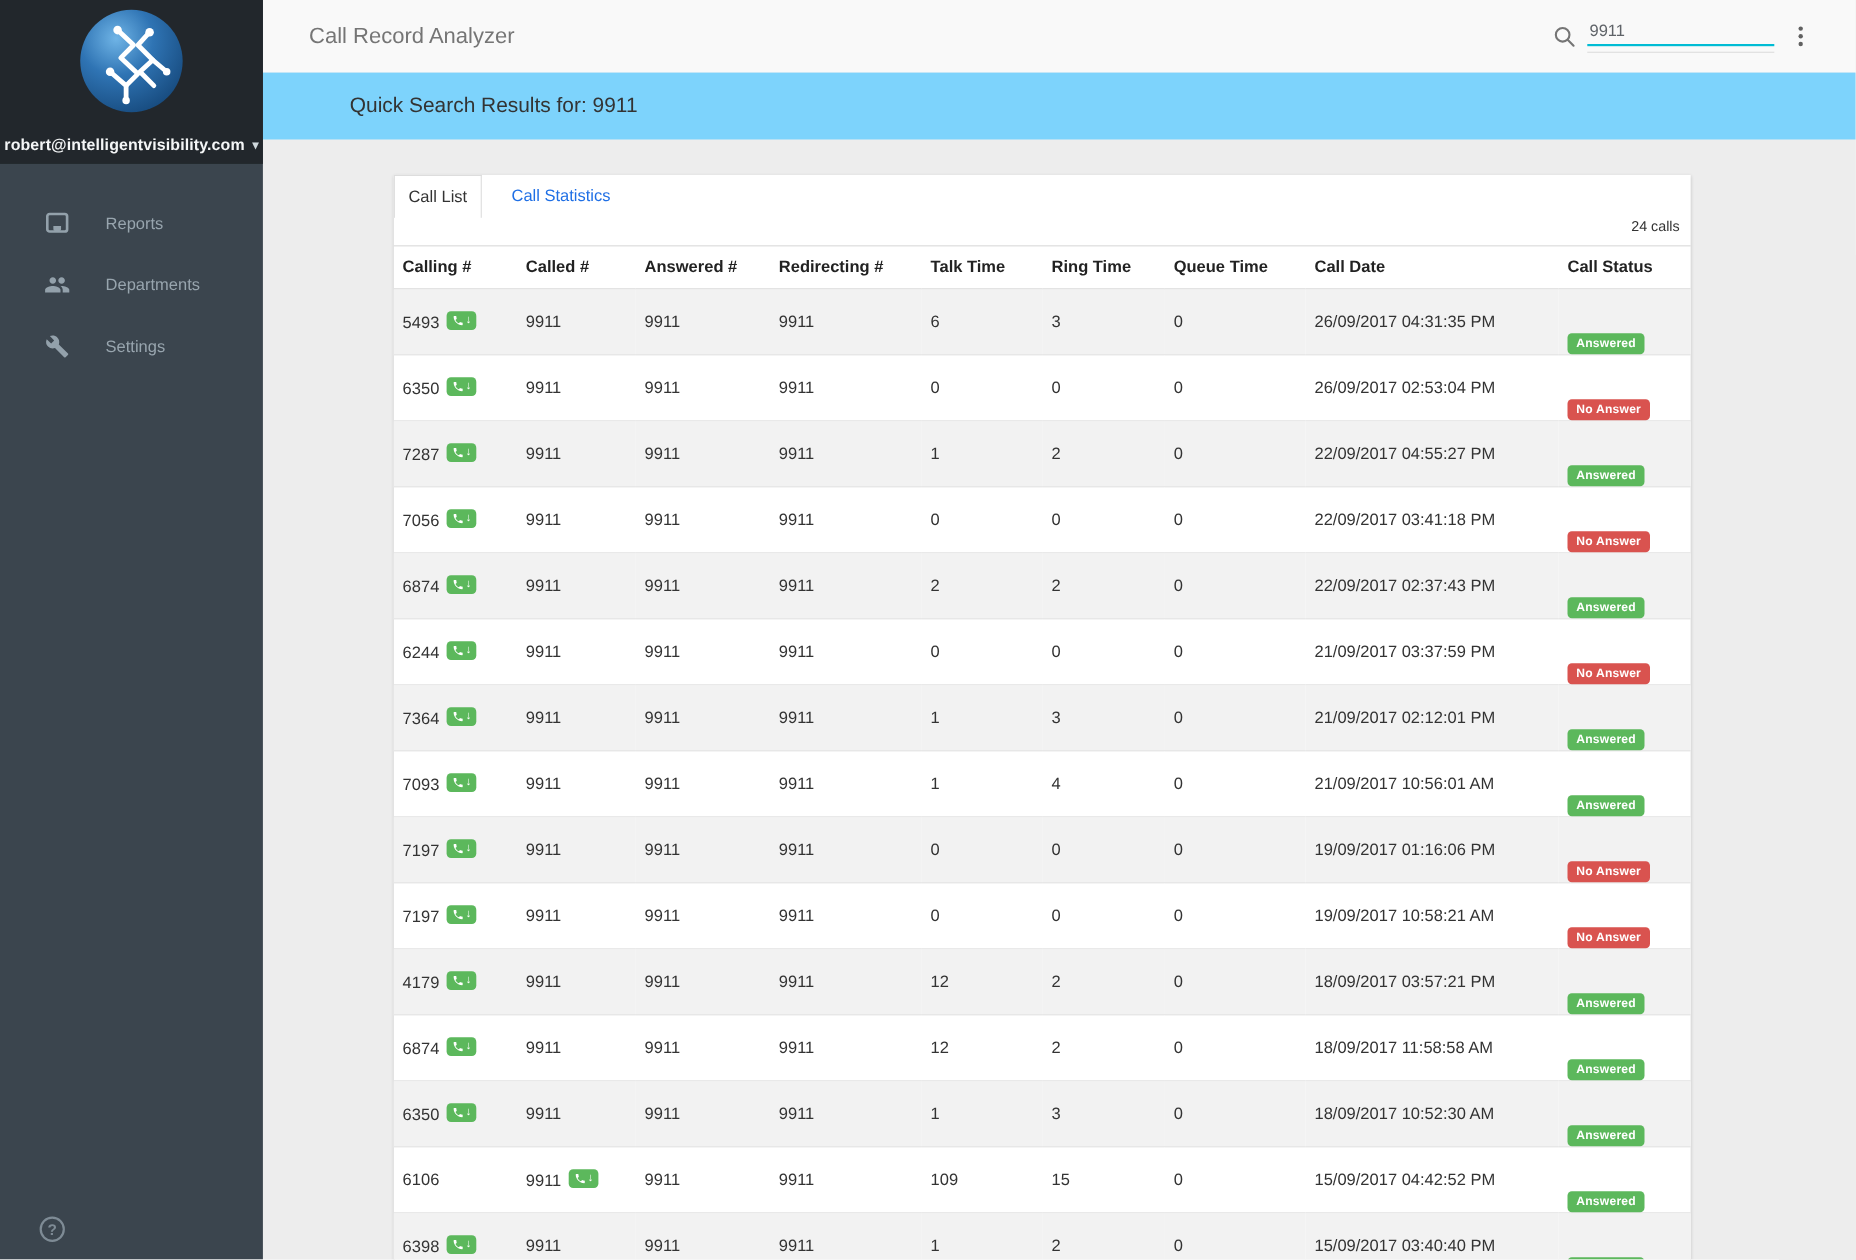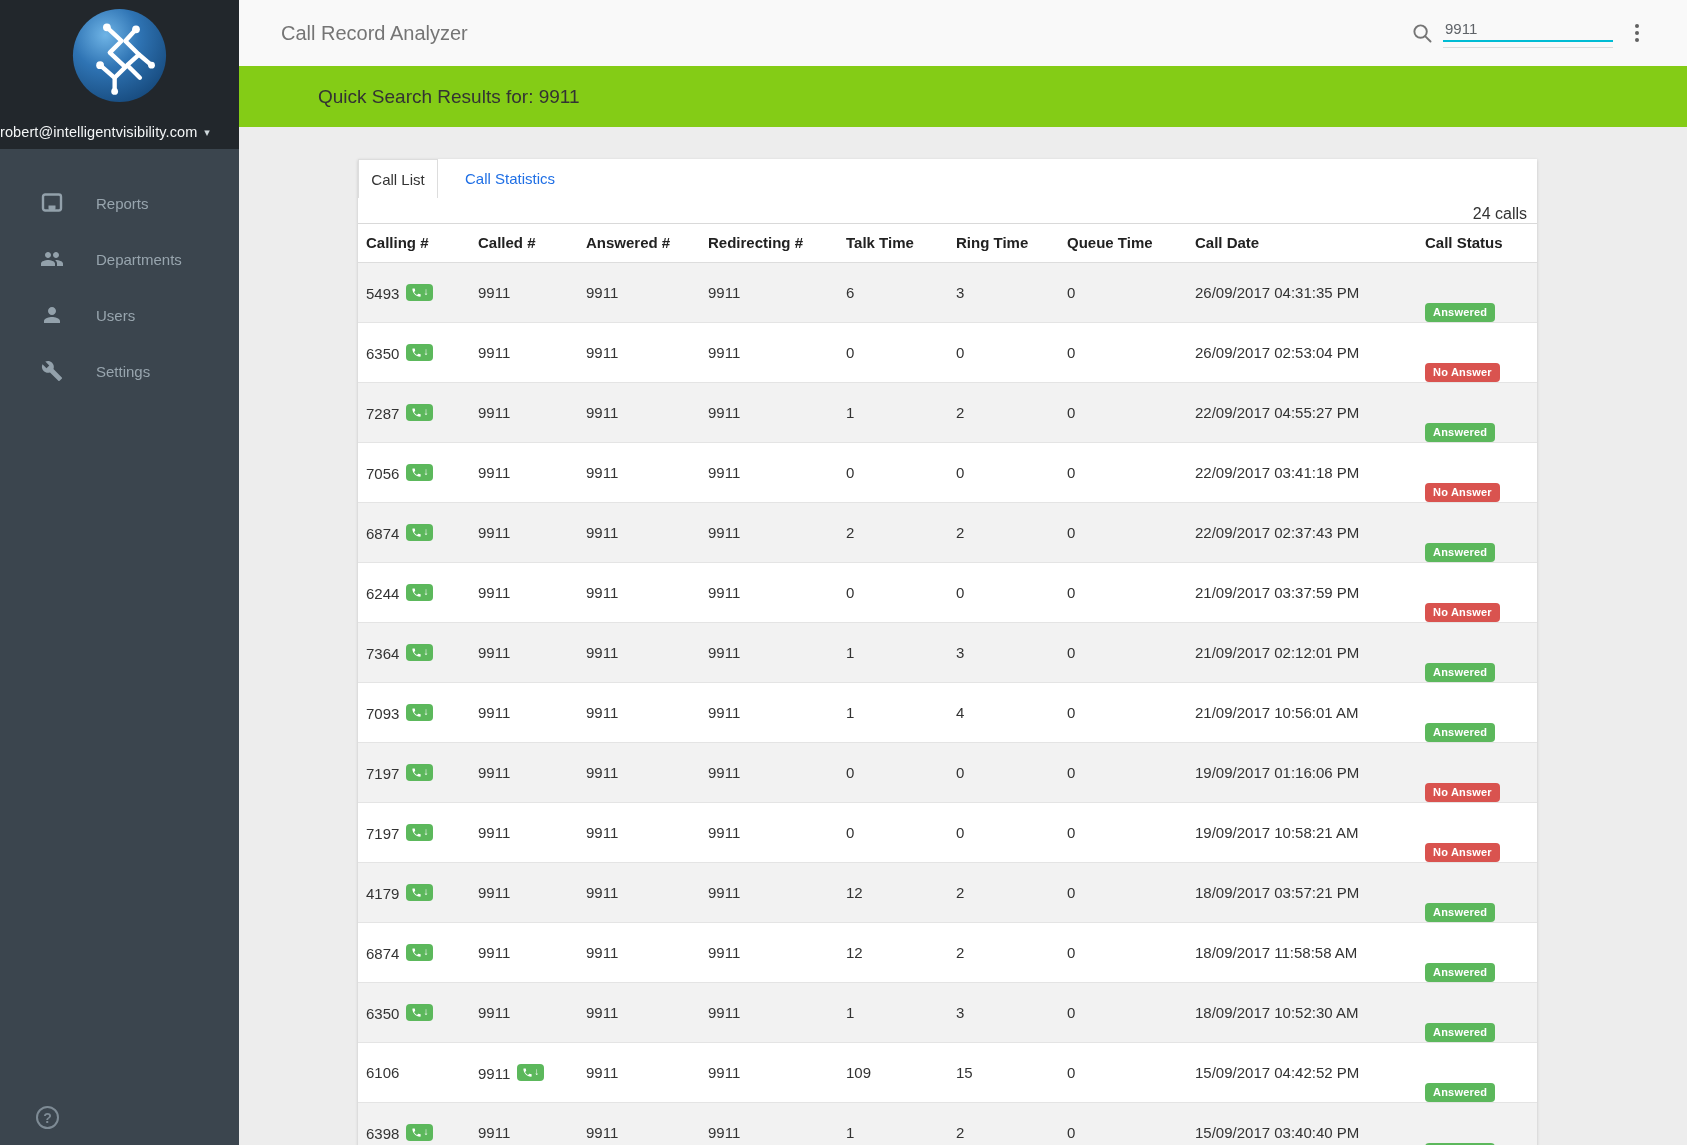--- a/index.html
+++ b/index.html
@@ -5,22 +5,22 @@
   * { margin:0; padding:0; box-sizing:border-box; }
   html,body { width:1687px; height:1145px; overflow:hidden; }
   body { font-family:"Liberation Sans", sans-serif; background:#ededed; }
 
   .app { display:flex; width:1687px; height:1145px; }
 
   
   .sidebar { width:239px; flex:0 0 239px; background:#3b454e; position:relative; height:100%; }
   .sidebar-top { background:#22272c; height:149px; position:relative; }
   .logo { position:absolute; top:7px; left:71px; width:97px; height:97px; }
-  .account { position:absolute; bottom:9px; width:100%; color:#f4f6f7;
-             font-size:14.5px; font-weight:400; cursor:pointer; letter-spacing:.1px; }
+  .account { position:absolute; bottom:9px; width:100%; text-align:center; color:#f4f6f7;
+             font-size:14.5px; font-weight:700; cursor:pointer; letter-spacing:.1px; }
   .account .caret { font-size:11px; color:#cfd8dc; margin-left:7px; vertical-align:1px; }
   .sidebar-nav { padding-top:26px; }
   .nav-item { height:56px; display:flex; align-items:center; padding-left:40px; cursor:pointer; }
   .nav-icon { width:24px; height:24px; margin-right:32px; display:flex; align-items:center; justify-content:center; }
   .nav-label { color:#98a5ae; font-size:15px; font-weight:500; }
   .help { position:absolute; left:36px; bottom:16px; width:23px; height:23px; border:2px solid #7e8b95;
           border-radius:50%; color:#7e8b95; font-size:14px; font-weight:bold; display:flex;
           align-items:center; justify-content:center; cursor:pointer; }
 
   
@@ -29,33 +29,33 @@
   .page-title { font-size:20px; font-weight:400; color:#757575; margin-left:42px; }
   .search-area { display:flex; align-items:center; margin-right:44px; }
   .search-icon { margin-right:10px; display:flex; cursor:pointer; }
   .search-field { border-bottom:1px solid #dcdcdc; padding-bottom:5px; }
   .search-field input { border:none; outline:none; background:transparent; width:170px;
           border-bottom:2px solid #00bcd4; font-size:15px; color:#5f6368; padding:2px 2px 3px 2px;
           font-family:"Liberation Sans", sans-serif; }
   .kebab { margin-left:18px; display:flex; flex-direction:column; gap:3px; cursor:pointer; padding:4px; }
   .kebab i { width:4px; height:4px; border-radius:50%; background:#616161; }
 
-  .banner { height:61px; background:#84cc16; display:flex; align-items:center; }
+  .banner { height:61px; background:#7dd3fc; display:flex; align-items:center; }
   .banner span { margin-left:79px; font-size:19px; font-weight:500; color:#333; }
 
   .content { flex:1; background:#ededed; overflow:hidden; }
 
   
   .card { width:1179px; margin:20px 0 0 119px; background:#fff; box-shadow:0 1px 3px rgba(0,0,0,.18); }
   .tabs { display:flex; height:39px;margin-top:32px; }
   .tab { display:flex; align-items:center; font-size:15px; font-weight:500; cursor:pointer; }
   .tab.active { width:80px; justify-content:center; border:1px solid #ddd; border-bottom:none; color:#333; background:#fff; }
   .tab.link { margin-left:17px; padding:0 10px; color:#1f6fe5; }
-  .count-row { height:26px; display:flex; justify-content:flex-end; align-items:flex-end;
-               padding-right:10px; font-size:16px; font-weight:500; color:#333; border-bottom:1px solid #d9d9d9; }
+  .count-row { height:26px; display:flex; justify-content:flex-end; align-items:flex-start;
+               padding-right:10px; font-size:13px; font-weight:500; color:#333; border-bottom:1px solid #d9d9d9; }
 
   table { width:100%; border-collapse:collapse; font-size:15px; color:#333; table-layout:fixed; }
   th { text-align:left; font-weight:bold; color:#222; padding:10px 8px 11px 8px; border-bottom:1px solid #ddd; }
   td { padding:0 8px; height:42px; vertical-align:middle; }
   tbody tr { border-bottom:1px solid #e4e4e4; }
   tbody tr:nth-child(odd) { background:#f2f2f2; }
 
   .call-badge { display:inline-flex; align-items:center; background:#5cb85c; border-radius:4px;
                 padding:3px 5px; margin-left:7px; vertical-align:1px; }
   .call-badge .dn { color:#fff; font-size:10px; font-weight:bold; line-height:1; margin-left:1px; }
@@ -123,28 +123,20 @@
       <div class="nav-item">
         <span class="nav-icon">
           <svg viewBox="0 0 24 24" width="24" height="24" fill="#93a1ab">
             <path d="M16 11c1.66 0 2.99-1.34 2.99-3S17.66 5 16 5c-1.66 0-3 1.34-3 3s1.34 3 3 3zm-8 0c1.66 0 2.99-1.34 2.99-3S9.66 5 8 5C6.34 5 5 6.34 5 8s1.34 3 3 3zm0 2c-2.33 0-7 1.17-7 3.5V19h14v-2.5c0-2.33-4.67-3.5-7-3.5zm8 0c-.29 0-.62.02-.97.05 1.16.84 1.97 1.97 1.97 3.45V19h6v-2.5c0-2.33-4.67-3.5-7-3.5z"></path>
           </svg>
         </span>
         <span class="nav-label">Departments</span>
       </div>
       <div class="nav-item">
         <span class="nav-icon">
-          <svg viewBox="0 0 24 24" width="24" height="24" fill="#93a1ab">
-            <path d="M12 12c2.21 0 4-1.79 4-4s-1.79-4-4-4-4 1.79-4 4 1.79 4 4 4zm0 2c-2.67 0-8 1.34-8 4v2h16v-2c0-2.66-5.33-4-8-4z"></path>
-          </svg>
-        </span>
-        <span class="nav-label">Users</span>
-      </div>
-      <div class="nav-item">
-        <span class="nav-icon">
           <svg viewBox="0 0 24 24" width="22" height="22" fill="#93a1ab">
             <path d="M22.7 19l-9.1-9.1c.9-2.3.4-5-1.5-6.9-2-2-5-2.4-7.4-1.3L9 6 6 9 1.6 4.7C.4 7.1.9 10.1 2.9 12.1c1.9 1.9 4.6 2.4 6.9 1.5l9.1 9.1c.4.4 1 .4 1.4 0l2.3-2.3c.5-.4.5-1.1.1-1.4z"></path>
           </svg>
         </span>
         <span class="nav-label">Settings</span>
       </div>
     </nav>
 
     <div class="help">?</div>
   </aside>

